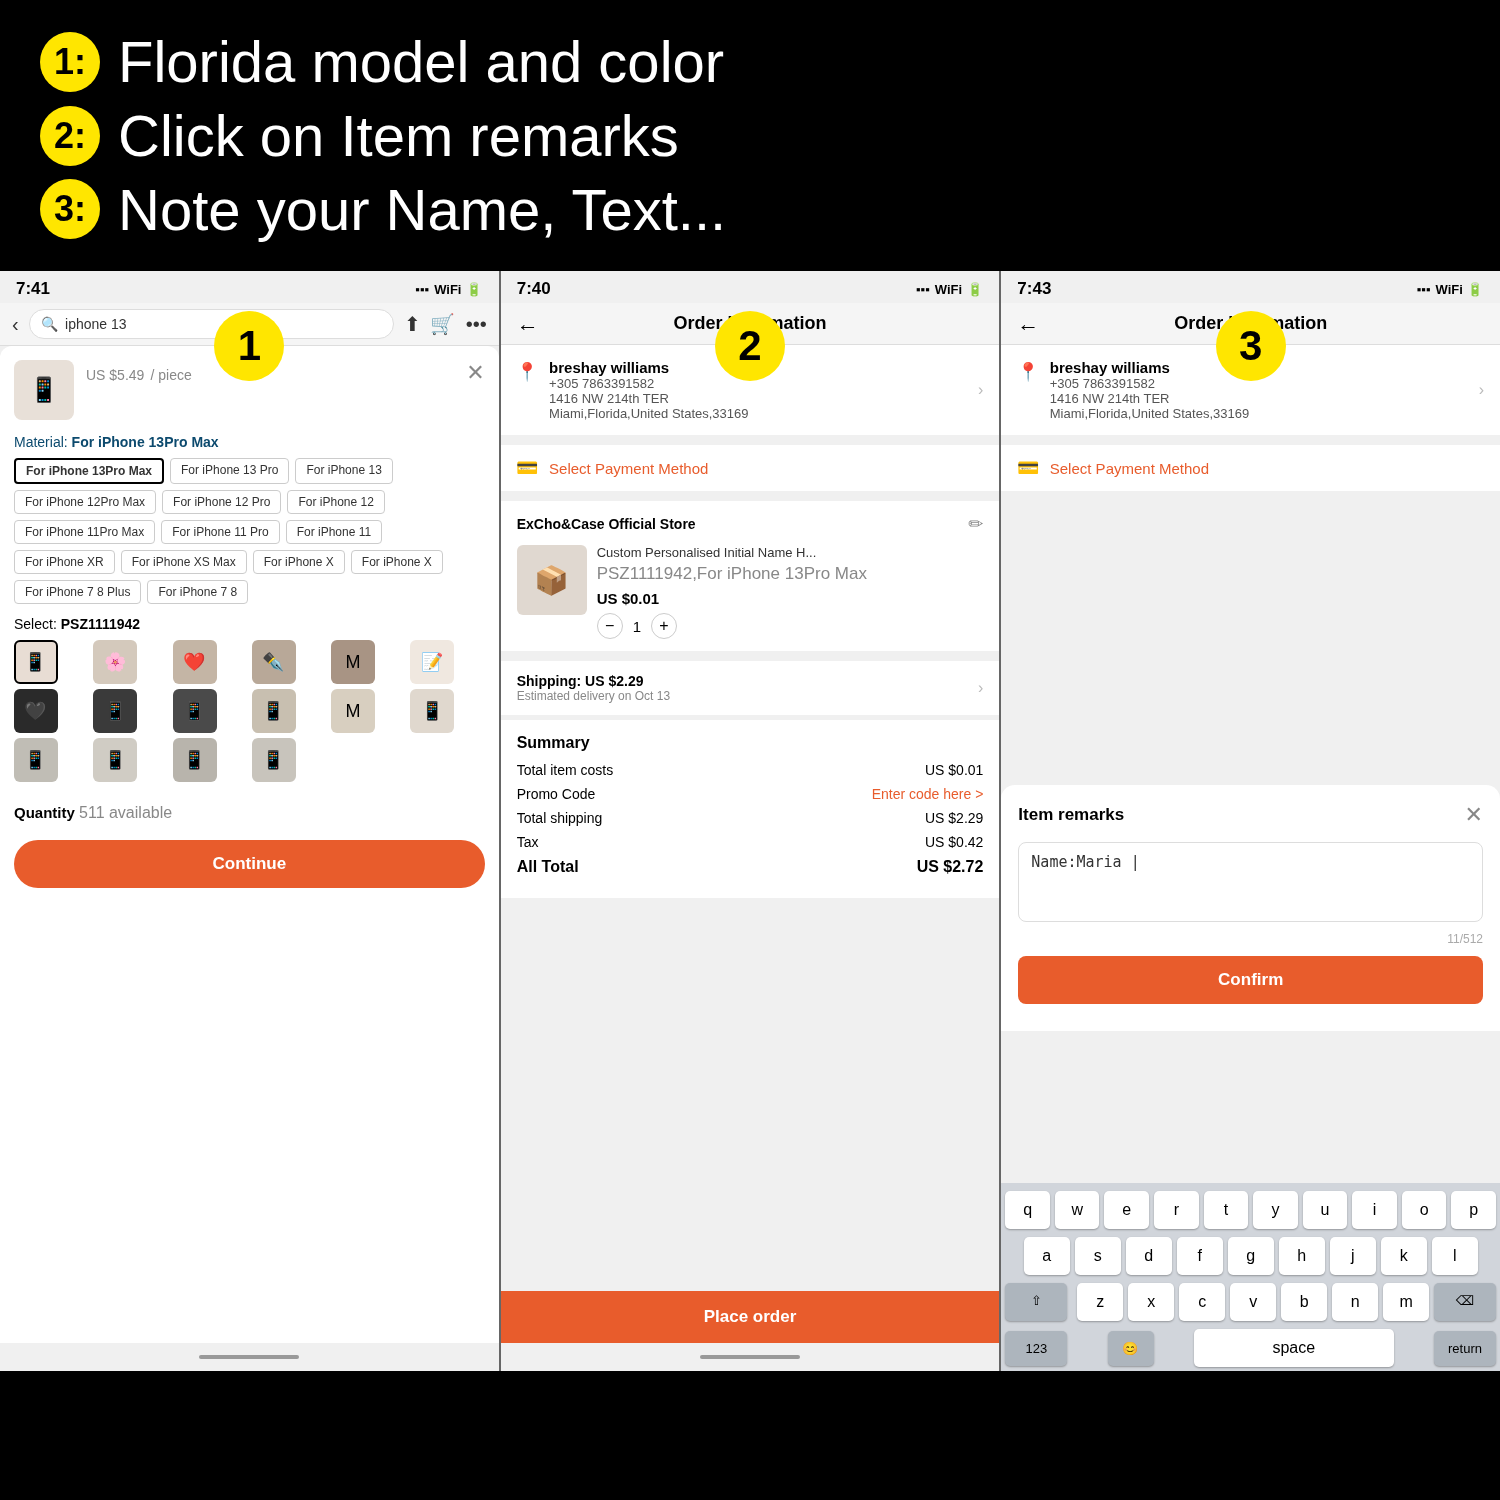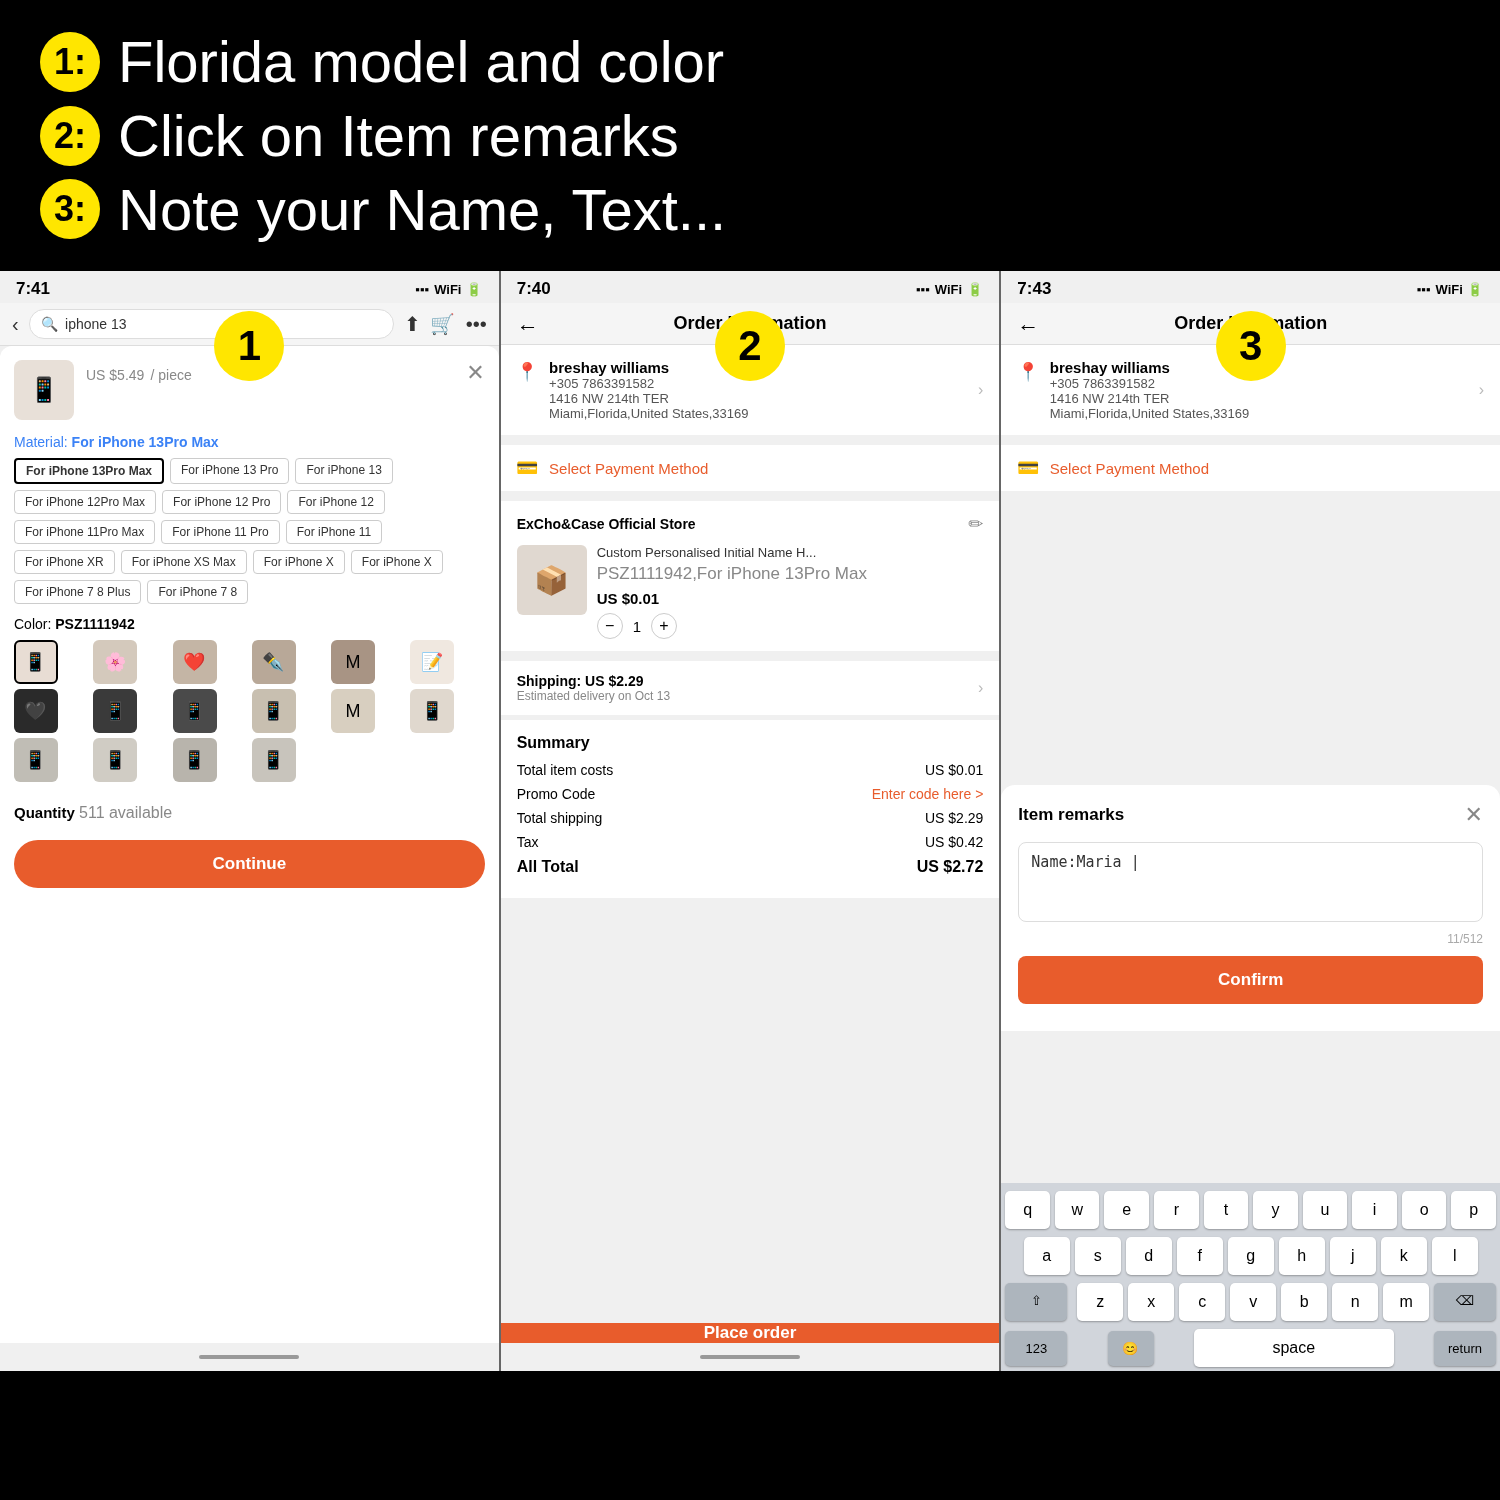--- a/index.html
+++ b/index.html
@@ -129,21 +129,21 @@
     .product-price span { font-size: 14px; color: #888; font-weight: 400; }
     .close-btn {
       position: absolute;
       top: 14px;
       right: 14px;
       font-size: 22px;
       color: #888;
       cursor: pointer;
     }
 
-    .material-label { font-size: 14px; color: #3b82f6; margin-bottom: 8px; }
+    .material-label { font-size: 14px; color: #0c4a6e; margin-bottom: 8px; }
     .material-label strong { font-weight: 700; }
 
     .tags-container { display: flex; flex-wrap: wrap; gap: 6px; margin-bottom: 12px; }
     .tag {
       border: 1px solid #ccc;
       border-radius: 4px;
       padding: 4px 10px;
       font-size: 12px;
       color: #333;
       cursor: pointer;
@@ -327,21 +327,21 @@
       margin-bottom: 8px;
       font-size: 14px;
     }
     .summary-row.total { font-weight: 700; font-size: 16px; margin-top: 6px; }
     .promo-link { color: #E85C2C; font-size: 14px; }
 
     .place-order-btn {
       background: #E85C2C;
       color: #fff;
       border: none;
-      padding: 0 0;
+      padding: 16px 0;
       width: 100%;
       font-size: 17px;
       font-weight: 600;
       cursor: pointer;
     }
 
     
     .phone3-body { flex: 1; overflow-y: auto; padding: 0; background: #f0f0f0; }
 
     .remarks-modal {
@@ -521,21 +521,21 @@
           <div class="tag">For iPhone 11</div>
           <div class="tag">For iPhone XR</div>
           <div class="tag">For iPhone XS Max</div>
           <div class="tag">For iPhone X</div>
           <div class="tag">For iPhone X</div>
           <div class="tag">For iPhone 7 8 Plus</div>
           <div class="tag">For iPhone 7 8</div>
         </div>
 
       <div class="color-label">
-        <span>Color:</span>
+        <span>Select:</span>
         <strong>PSZ1111942</strong>
       </div>
 
       <div class="color-grid" id="phone1-colors">
           <div class="color-swatch selected" style="background: rgb(232, 221, 212);">📱</div>
           <div class="color-swatch" style="background: rgb(212, 201, 188);">🌸</div>
           <div class="color-swatch" style="background: rgb(196, 181, 165);">❤️</div>
           <div class="color-swatch" style="background: rgb(184, 168, 152);">✒️</div>
           <div class="color-swatch" style="background: rgb(168, 148, 132);">M</div>
           <div class="color-swatch" style="background: rgb(240, 232, 224);">📝</div>

